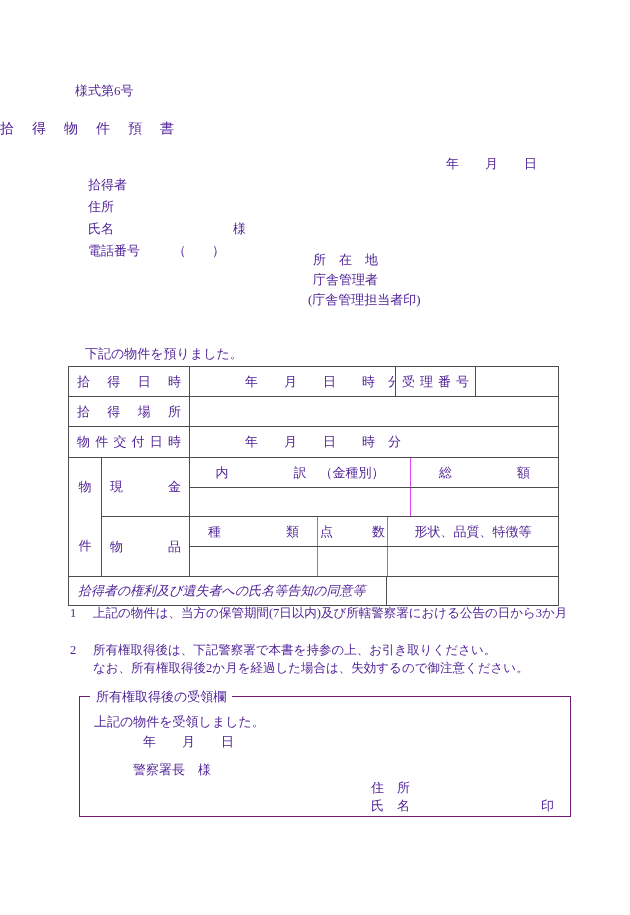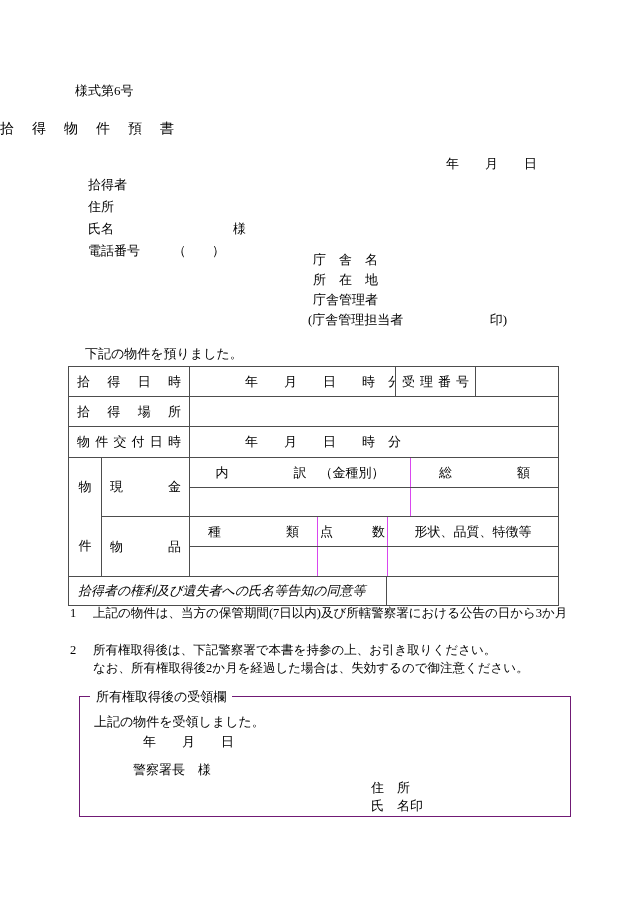--- a/index.html
+++ b/index.html
@@ -1,34 +1,34 @@
 <!DOCTYPE html>
 <html><head>
 <meta charset="utf-8">
 <style>
   html,body { margin:0; padding:0; background:#ffffff; }
   .page {
     position:relative; width:630px; height:915px; background:#fff;
-    color:#000000; font-family:"Liberation Serif","DejaVu Serif",serif;
+    color:#4c1d95; font-family:"Liberation Serif","DejaVu Serif",serif;
     font-size:13px; line-height:1; overflow:hidden;
   }
   .abs { position:absolute; white-space:nowrap; }
 
   
   .form-number { left:75px; top:84px; }
   .doc-title { left:0; top:122px; width:630px; text-align:left; font-size:14px; letter-spacing:2px; }
   .top-date { left:446px; top:157px; }
 
   .finder-block { left:88px; top:174px; line-height:22px; }
   .finder-block div { white-space:nowrap; }
   .name-suffix { margin-left:119px; }
   .phone-parens { margin-left:33px; }
 
   .office-block { left:313px; top:250px; line-height:20px; }
-  .office-line4 { display:flex; justify-content:space-between; width:199px; margin-left:-5px; }
+  .office-line4 { display:flex; width:199px; margin-left:-5px; }
 
   .intro { left:85px; top:347px; }
 
   
   .tbl { left:68px; top:366px; width:489px; border:1px solid #4d4d4d; background:#fff; }
   .trow { display:flex; border-top:1px solid #4d4d4d; }
   .trow:first-child { border-top:none; }
   .cell { box-sizing:border-box; border-left:1px solid #4d4d4d; overflow:hidden; white-space:nowrap; }
   .cell:first-child { border-left:none; }
   .h29 { height:29px; line-height:29px; }
@@ -62,40 +62,39 @@
   .note { font-size:12.5px; }
 
   
   .rbox { left:79px; top:696px; width:479px; height:119px; border:1px solid #701a75;padding-left:11px; }
   .rlegend { position:absolute; left:10px; top:-7px; background:#fff; padding:0 6px; }
   .rbox .abs { position:absolute; }
   .r-received { left:14px; top:18px; }
   .r-date { left:63px; top:38px; }
   .r-police { left:53px; top:66px; }
   .r-address { left:291px; top:84px; }
-  .r-name-row { left:291px; right:24px; top:102px; display:flex; justify-content:flex-start; }
+  .r-name-row { left:291px; right:16px; top:102px; display:flex; justify-content:space-between; }
 </style>
 </head>
 <body>
 
 <div class="page">
 
   <div class="abs form-number">様式第6号</div>
   <div class="abs doc-title">拾　得　物　件　預　書</div>
   <div class="abs top-date">年　　月　　日</div>
 
   <div class="abs finder-block">
     <div>拾得者</div>
     <div>住所</div>
     <div><span>氏名</span><span class="name-suffix">様</span></div>
     <div><span>電話番号</span><span class="phone-parens">（　　）</span></div>
   </div>
 
   <div class="abs office-block">
-    <div>庁　舎　名</div>
     <div>所　在　地</div>
     <div>庁舎管理者</div>
     <div class="office-line4">
       <span>(庁舎管理担当者</span>
       <span>印)</span>
     </div>
   </div>
 
   <div class="abs intro">下記の物件を預りました。</div>
 

